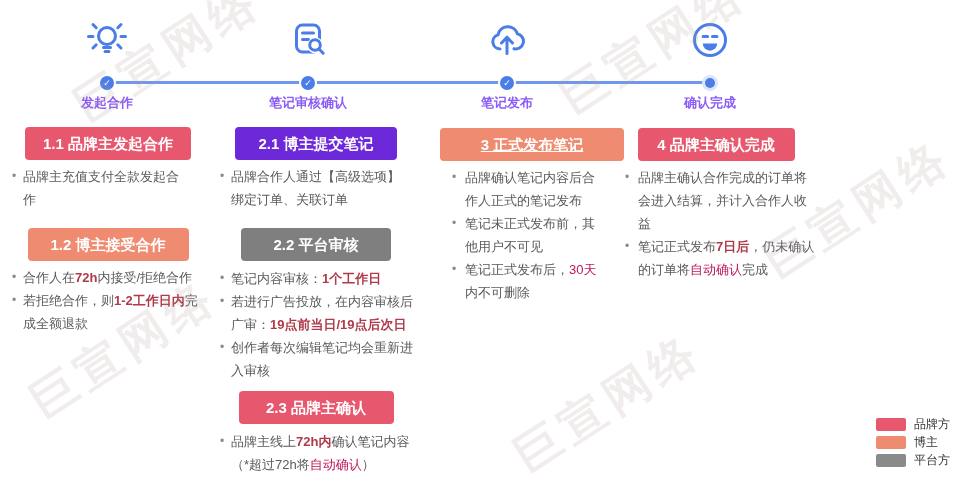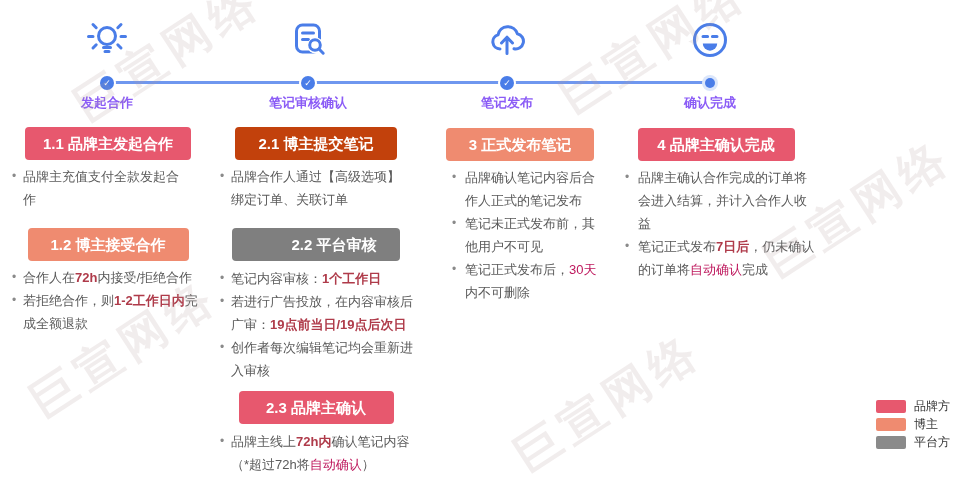--- a/index.html
+++ b/index.html
@@ -28,39 +28,39 @@
   
   .col{position:absolute;top:118px;}
   .col1{left:10px;width:196px;}
   .col2{left:214px;width:204px;}
   .col3{left:440px;width:160px;}
   .col4{left:616px;width:200px;}
   .hdr{height:33px;line-height:33px;border-radius:4px;color:#fff;font-weight:700;font-size:15px;
        text-align:center;margin:0 auto;}
   .hdr-top{margin-top:9px;}
   .col3 .hdr-top,.col4 .hdr-top{margin-top:10px;}
-  .w166{width:166px;} .w161{width:161px;} .w162{width:162px;} .w150{width:132px;padding-left:36px;}
-  .w155{width:155px;} .w160{width:148px;} .w157{width:157px;}
+  .w166{width:166px;} .w161{width:161px;} .w162{width:162px;} .w150{width:150px;}
+  .w155{width:155px;} .w160{width:184px;text-decoration:underline;} .w157{width:157px;}
   .mt17{margin-top:17px;} .mt9{margin-top:9px;}
   ul.items{list-style:none;margin:5px 0 0;padding:0;font-size:13px;color:#5a5a5a;}
   ul.mt6{margin-top:6px;}
   ul.items li{position:relative;padding-left:13px;line-height:23px;}
   ul.items li::before{content:"\2022";position:absolute;left:2px;top:0;color:#8a8a8a;font-size:12px;}
   .col2 ul.items li{padding-left:17px;}
   .col2 ul.items li::before{left:6px;}
   .col3 ul.items li{padding-left:25px;}
   .col3 ul.items li::before{left:12px;}
   .col4 ul.items li{padding-left:22px;}
   .col4 ul.items li::before{left:9px;}
   ul.u-c11{width:172px;}
   ul.u-c21{width:190px;}
   .seg-b{color:#af3b4a;font-weight:700;}
   .seg-r{color:#be185d;}
   
-  .legend{position:absolute;left:876px;top:400px;z-index:7;}
+  .legend{position:absolute;left:876px;top:418px;z-index:7;}
   .lg-row{display:flex;align-items:center;margin-bottom:5px;}
   .lg-swatch{width:30px;height:13px;border-radius:2px;margin-right:8px;}
   .lg-label{font-size:12px;color:#333;line-height:13px;}
 </style>
 </head>
 <body>
 
 <div class="stage">
 
   <div class="wm wm1">巨宣网络</div>
@@ -117,21 +117,21 @@
       <li><span>品牌主充值支付全款发起合作</span></li>
     </ul>
     <div class="hdr mt17 w161" style="background-color: rgb(239, 139, 112);">1.2 博主接受合作</div>
     <ul class="items">
       <li><span>合作人在</span><span class="seg-b">72h</span><span>内接受/拒绝合作</span></li>
       <li><span>若拒绝合作，则</span><span class="seg-b">1-2工作日内</span><span>完成全额退款</span></li>
     </ul>
   </div>
 
   <div class="col col2">
-    <div class="hdr hdr-top w162" style="background-color: #c2410c;">2.1 博主提交笔记</div>
+    <div class="hdr hdr-top w162" style="background-color: #6d28d9;">2.1 博主提交笔记</div>
     <ul class="items u-c21">
       <li><span>品牌合作人通过【高级选项】绑定订单、关联订单</span></li>
     </ul>
     <div class="hdr mt17 w150" style="background-color: rgb(127, 127, 127);">2.2 平台审核</div>
     <ul class="items mt6">
       <li><span>笔记内容审核：</span><span class="seg-b">1个工作日</span></li>
       <li><span>若进行广告投放，在内容审核后广审：</span><span class="seg-b">19点前当日/19点后次日</span></li>
       <li><span>创作者每次编辑笔记均会重新进入审核</span></li>
     </ul>
     <div class="hdr mt9 w155" style="background-color: rgb(231, 88, 110);">2.3 品牌主确认</div>

